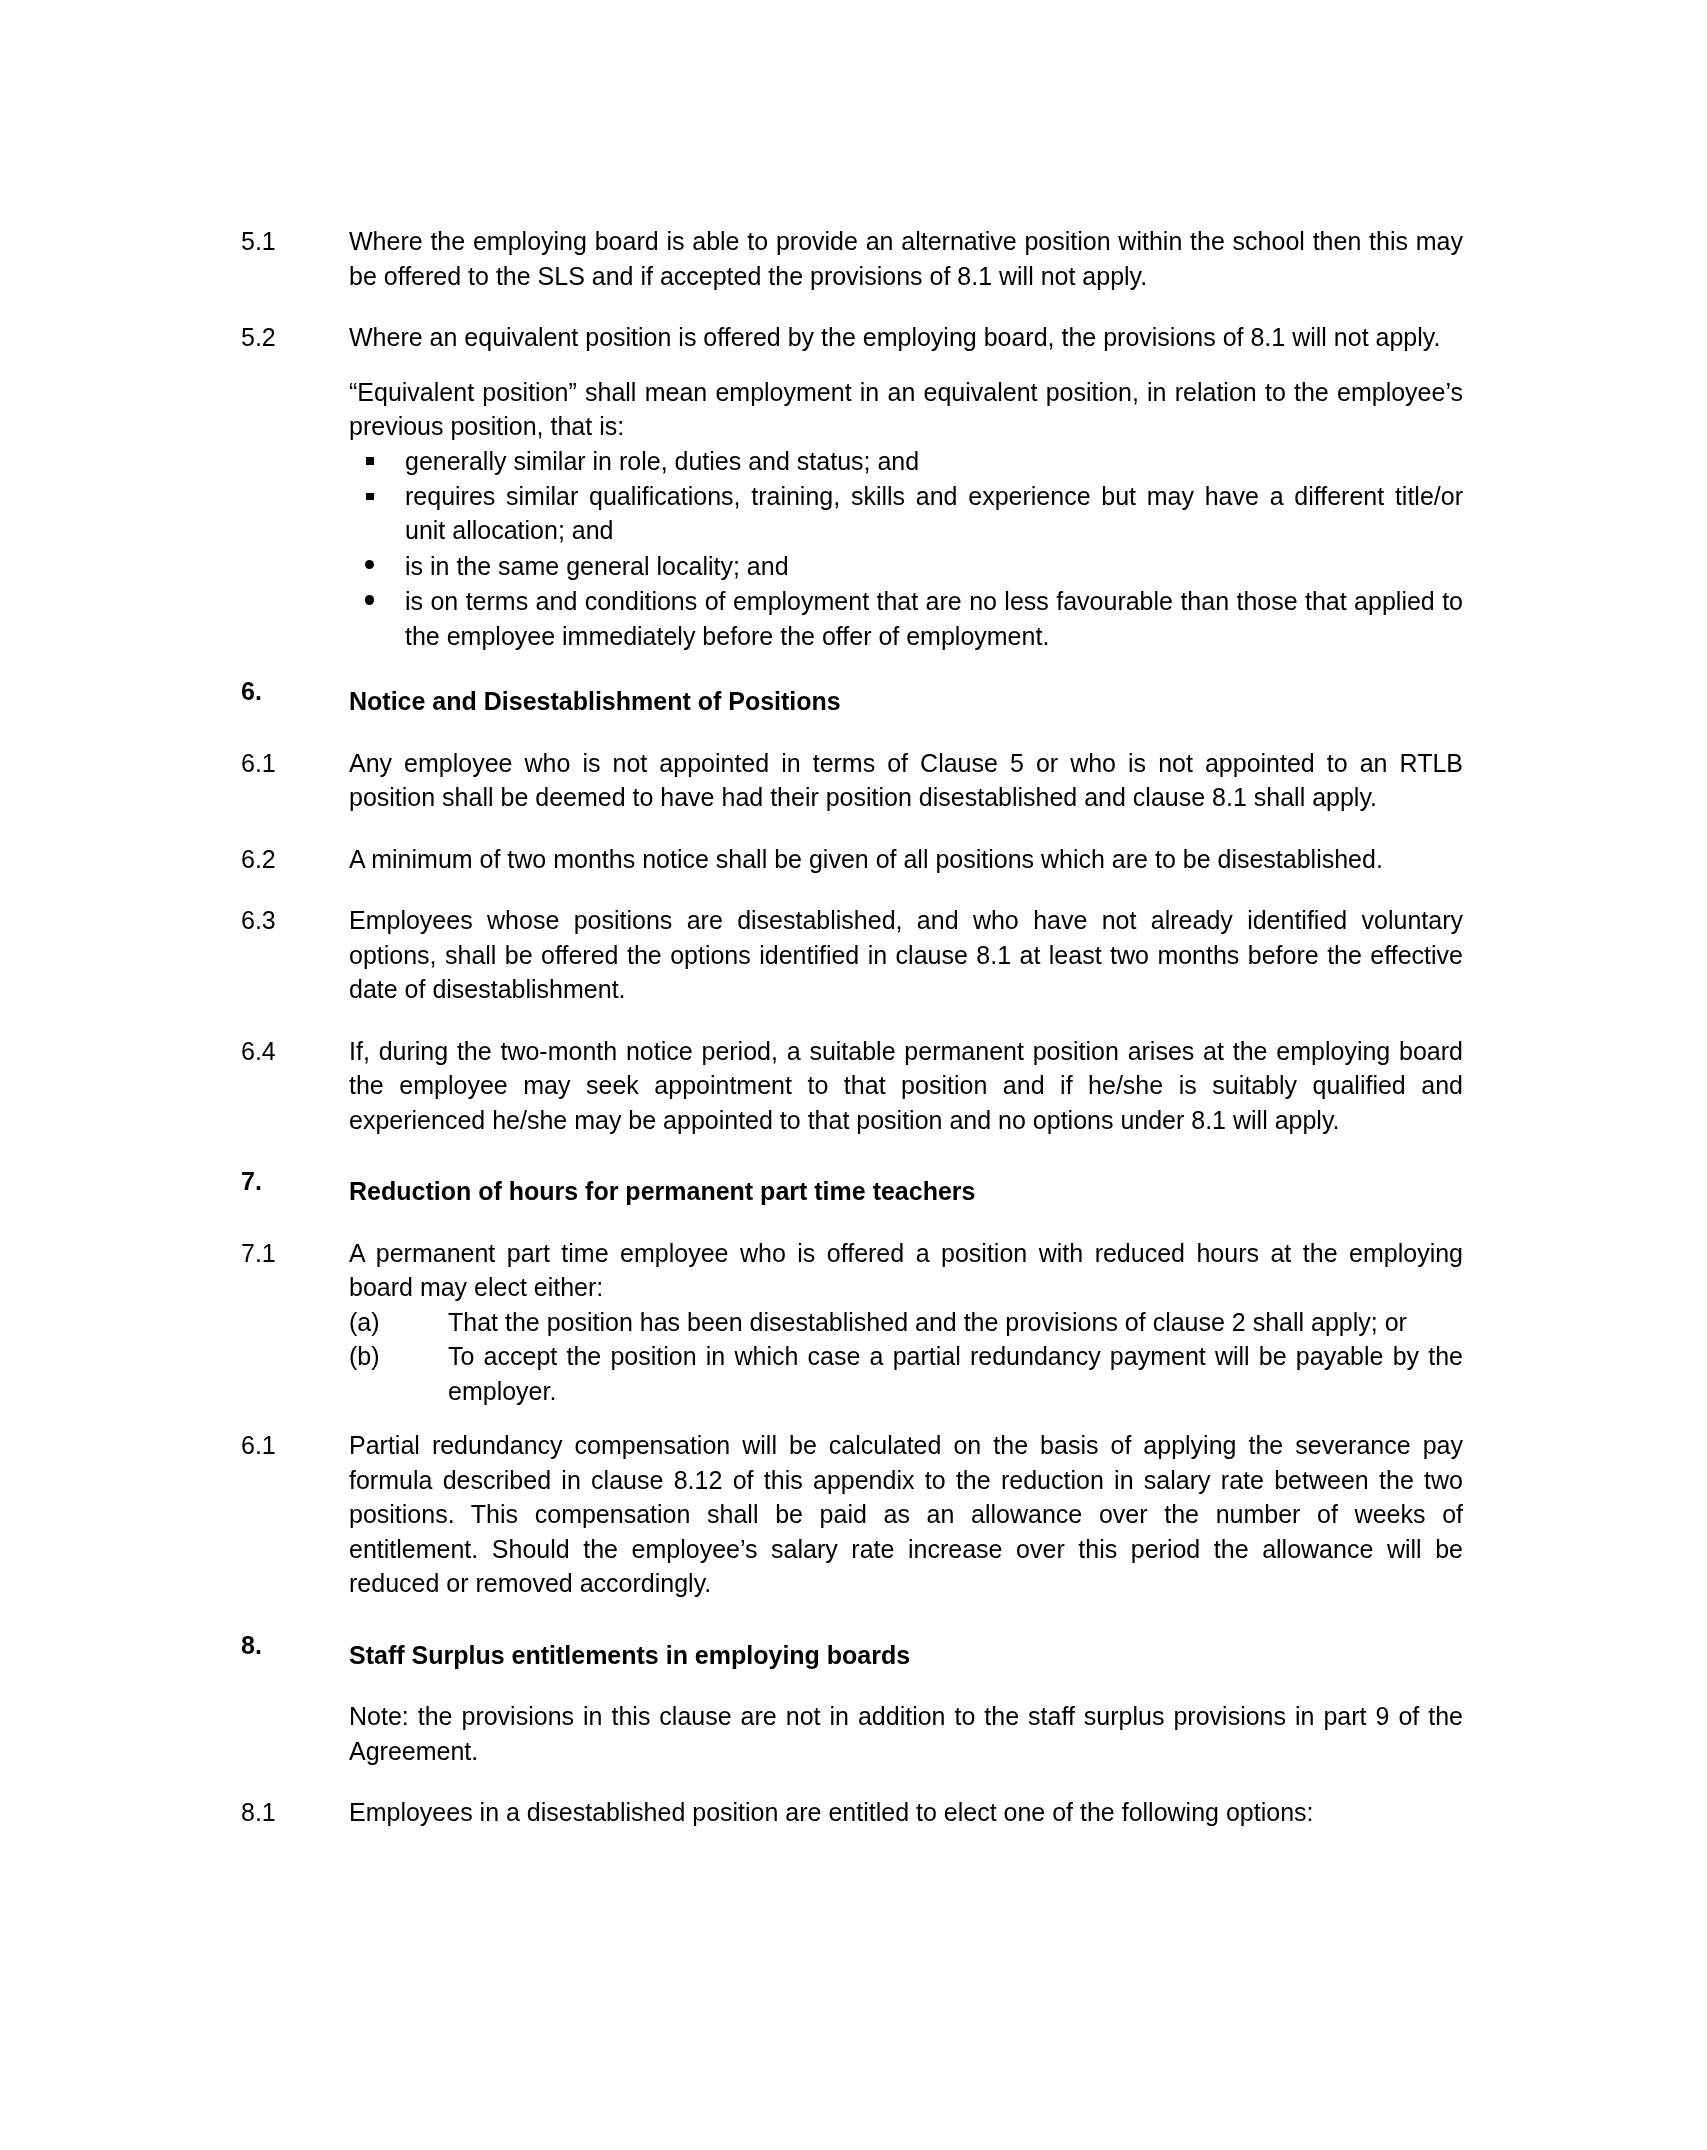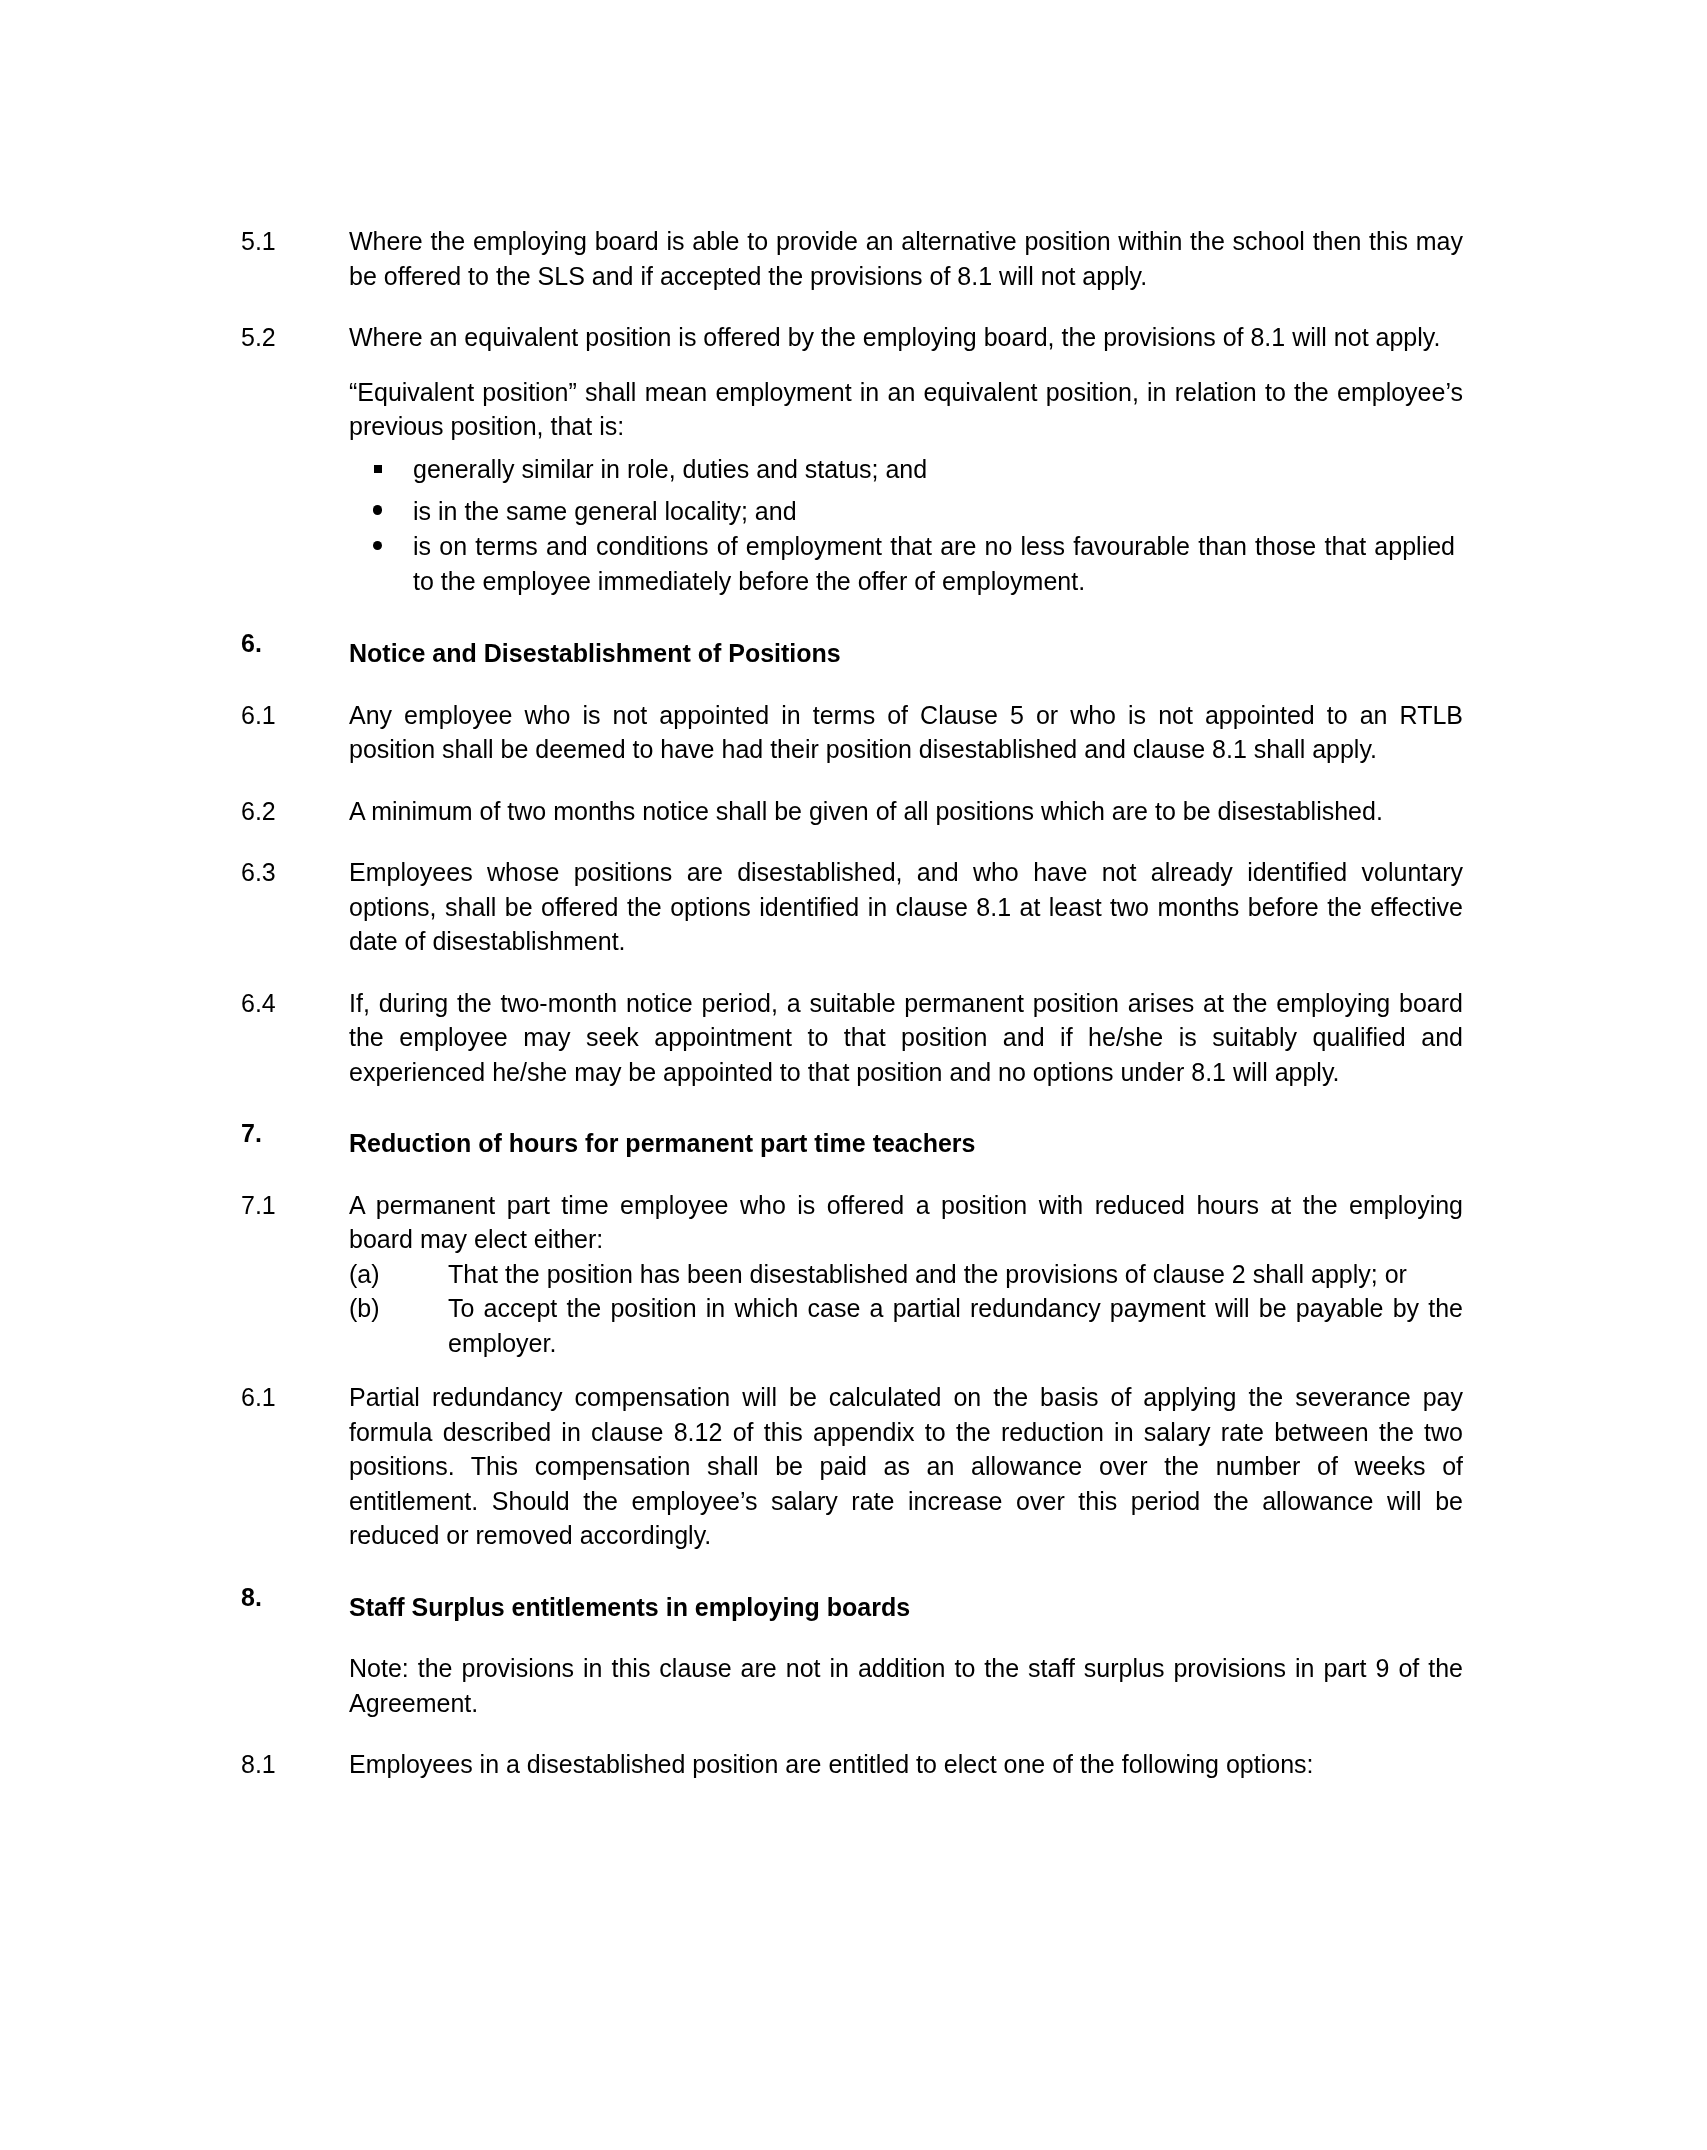--- a/index.html
+++ b/index.html
@@ -49,21 +49,21 @@
     font-weight: bold;
     text-align: left;
     margin-top: 10px;
   }
   .para-gap {
     height: 20px;
   }
   
   ul.sq, ul.dot {
     list-style: none;
-    margin: 8px;
+    margin: 0;
     padding: 0;
   }
   ul.sq li, ul.dot li {
     position: relative;
     padding-left: 56px;
     margin: 0 0 0.9px 0;
     text-align: justify;
     font-size: 25px;
     line-height: 1.38;
   }
@@ -125,20 +125,21 @@
     <div class="para-gap"></div>
     <div class="block tight">
       <div class="num"></div>
       <div class="body">“Equivalent position” shall mean employment in an equivalent position, in relation to the employee’s previous position, that is:</div>
     </div>
     <div class="block tight">
       <div class="num"></div>
       <div class="body nojust">
         <ul class="sq">
           <li>generally similar in role, duties and status; and</li>
+          <li>requires similar qualifications, training, skills and experience but may have a different title/or unit allocation;  and</li>
         </ul>
         <ul class="dot">
           <li>is in the same general locality; and</li>
           <li>is on terms and conditions of employment that are no less favourable than those that applied to the employee immediately before the offer of employment.</li>
         </ul>
       </div>
     </div>
     <div class="para-gap"></div>
 
     <div class="block heading">

